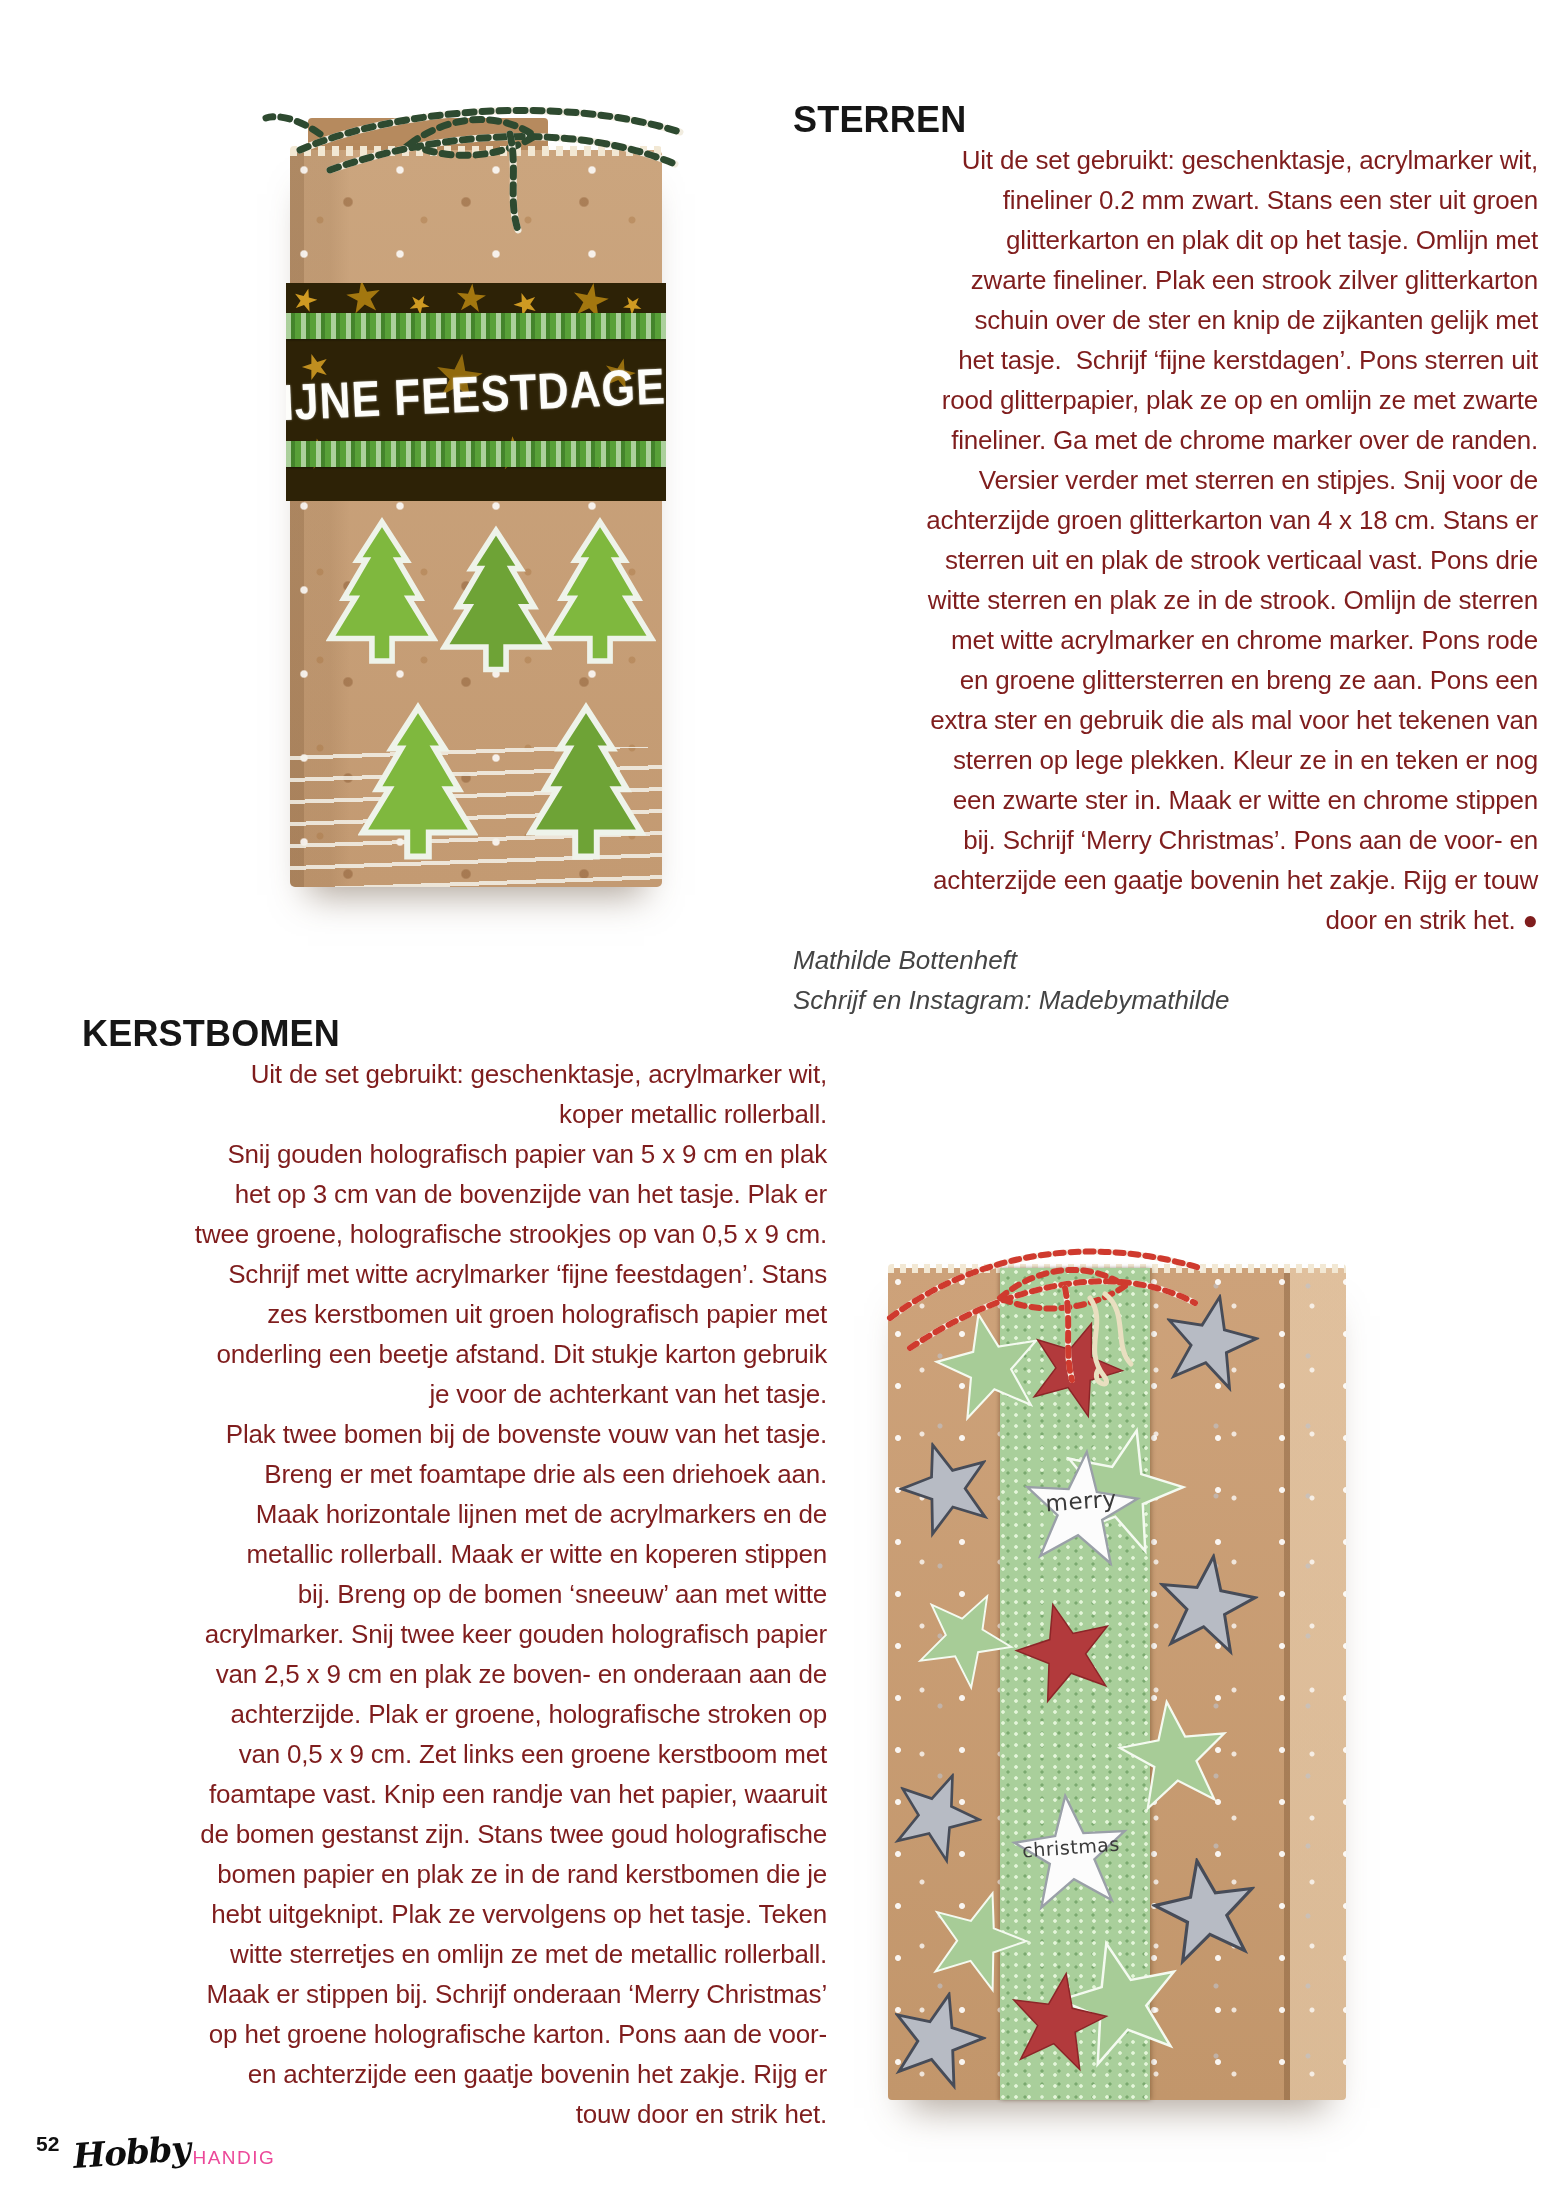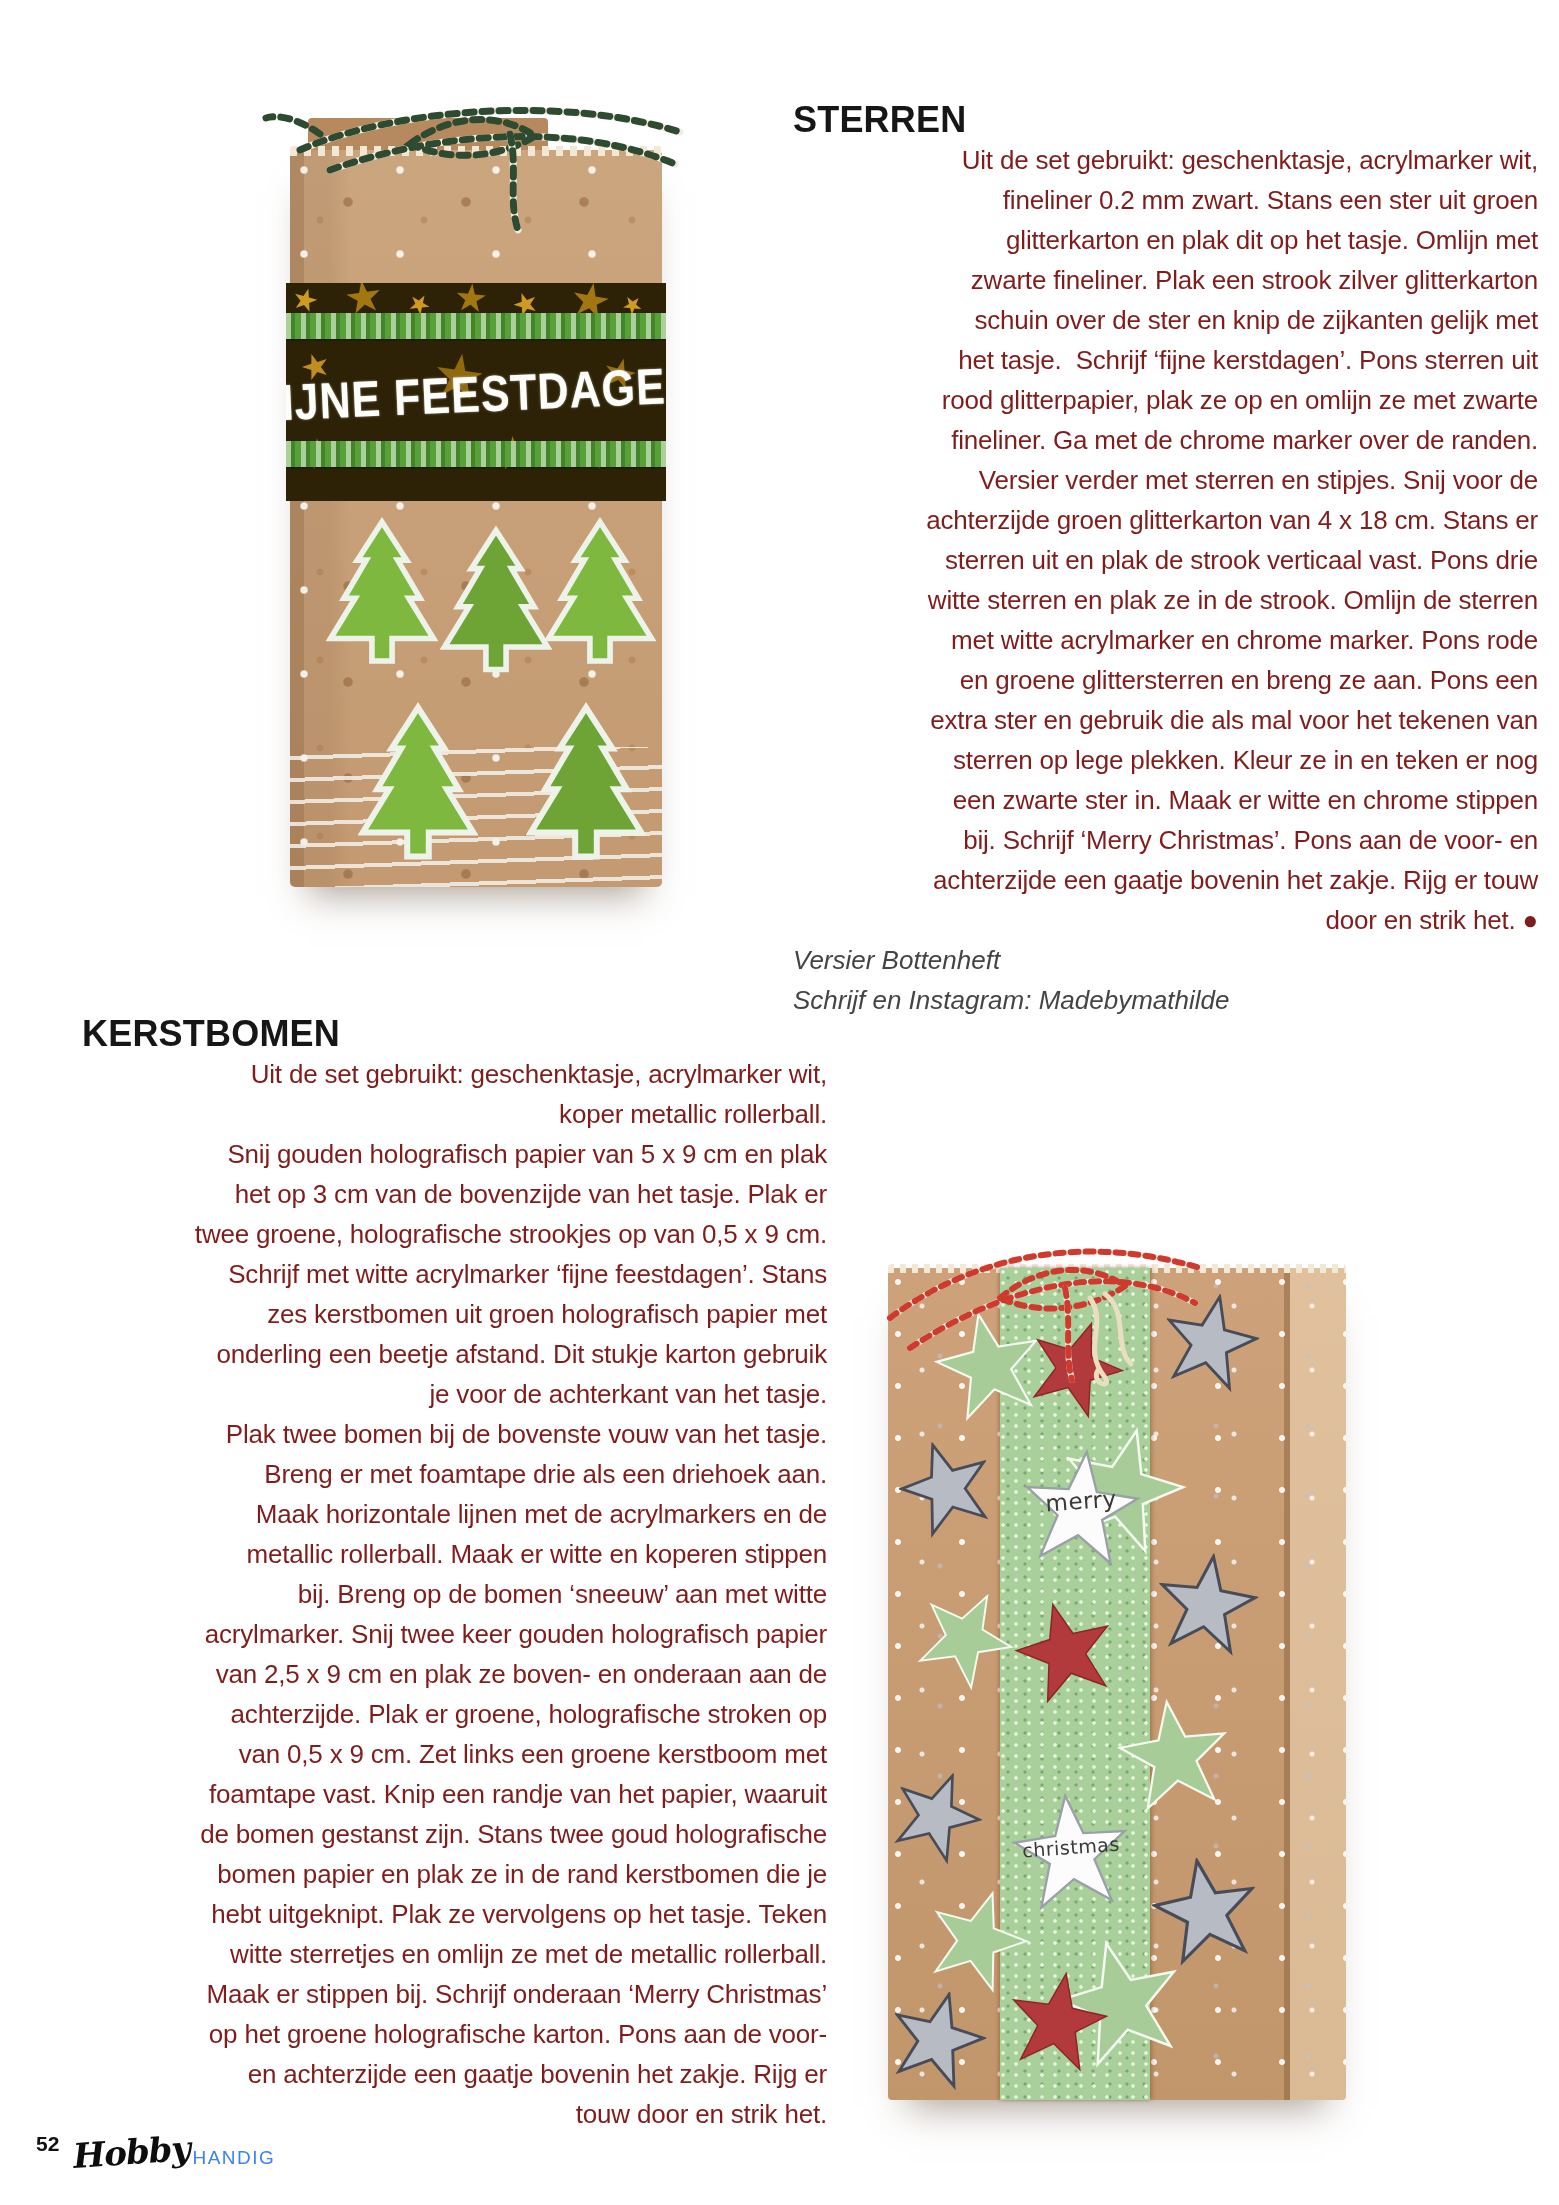--- a/index.html
+++ b/index.html
@@ -26,21 +26,21 @@
   
   #footer{left:36px;top:2132px;height:48px;display:flex;gap:14px;}
   #page-number{font-size:21px;font-weight:700;color:#111;}
   #logo{display:flex;align-items:baseline;}
   #logo .script{
     font-family:"DejaVu Serif",serif;font-style:italic;font-weight:700;
     font-size:34px;color:#0d0d0d;letter-spacing:-1px;transform:rotate(-4deg);
   }
   #logo .rest{
     font-family:"Liberation Sans",sans-serif;font-weight:400;font-size:19px;
-    letter-spacing:1.5px;color:#3b82f6;margin-left:2px;
+    letter-spacing:1.5px;color:#ec4899;margin-left:2px;
   }
 
   
   #photo1{left:140px;top:72px;width:580px;height:850px;}
   #bag1{
     left:150px;top:78px;width:372px;height:737px;border-radius:5px;
     background-color:#c89e76;
     background-image:
       radial-gradient(circle at 14px 20px, rgba(255,255,255,.85) 3px, transparent 4.5px),
       radial-gradient(circle at 58px 52px, rgba(143,96,56,.55) 4px, transparent 5.5px),
@@ -227,21 +227,21 @@
 sterren uit en plak de strook verticaal vast. Pons drie
 witte sterren en plak ze in de strook. Omlijn de sterren
 met witte acrylmarker en chrome marker. Pons rode
 en groene glittersterren en breng ze aan. Pons een
 extra ster en gebruik die als mal voor het tekenen van
 sterren op lege plekken. Kleur ze in en teken er nog
 een zwarte ster in. Maak er witte en chrome stippen
 bij. Schrijf ‘Merry Christmas’. Pons aan de voor- en
 achterzijde een gaatje bovenin het zakje. Rijg er touw
 door en strik het. ●</div>
-  <div class="credits">Versier Bottenheft</div>
+  <div class="credits">Mathilde Bottenheft</div>
   <div class="credits">Schrijf en Instagram: Madebymathilde</div>
 </div>
 
 <div id="col-kerstbomen" class="col">
   <h2>KERSTBOMEN</h2>
   <div class="bodytext">Uit de set gebruikt: geschenktasje, acrylmarker wit,
 koper metallic rollerball.
 Snij gouden holografisch papier van 5 x 9 cm en plak
 het op 3 cm van de bovenzijde van het tasje. Plak er
 twee groene, holografische strookjes op van 0,5 x 9 cm.

